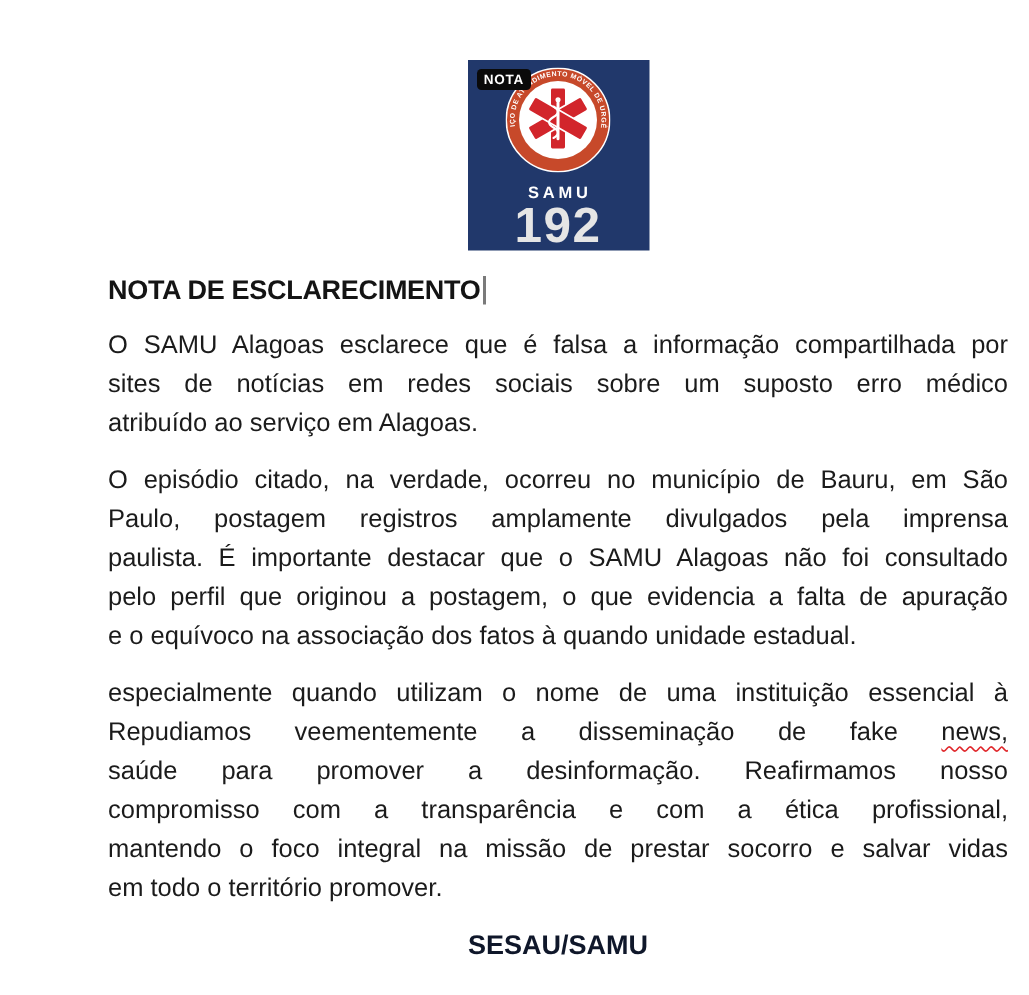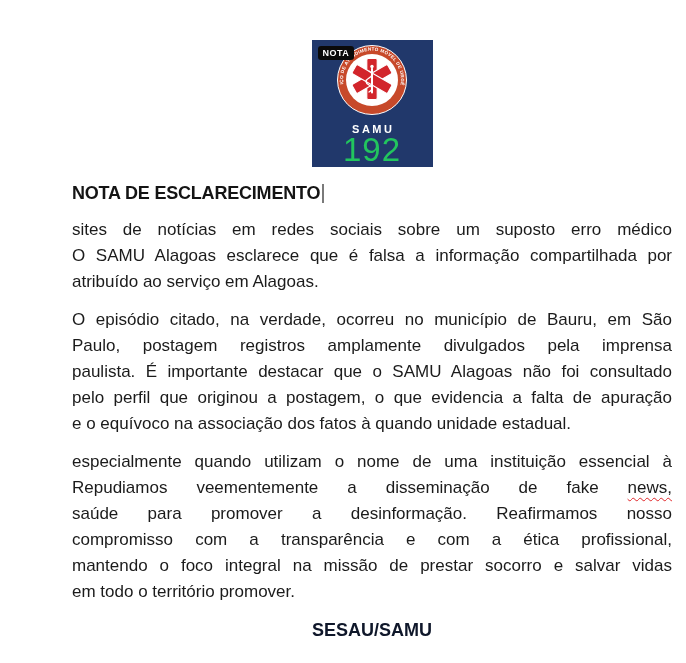--- a/index.html
+++ b/index.html
@@ -35,21 +35,21 @@
   }
   .emblem { margin-top: 5px; display: block; }
   .logo-name {
     margin-top: 9px;
     color: #fff; font-weight: bold;
     font-size: 11px; line-height: 11px; letter-spacing: 2.5px;
     text-indent: 2.5px;
   }
   .logo-number {
     margin-top: 3px;
-    color: #22c55e; font-weight: normal;
+    color: #e5e5e5; font-weight: bold;
     font-size: 33px; line-height: 24px; letter-spacing: 1px;
   }
 
   
   .title-row {
     font-weight: bold; font-size: 18px; line-height: 27px;
     letter-spacing: -0.2px;
     color: #141414;
     margin-bottom: 10px;
     white-space: nowrap;
@@ -127,22 +127,22 @@
       </svg>
 
       <div class="logo-name">SAMU</div>
       <div class="logo-number">192</div>
     </div>
 
     <div class="title-row"><span>NOTA DE ESCLARECIMENTO</span><span class="caret"></span></div>
 
     <div id="paragraphs">
         <div class="paragraph">
+          <div class="line"><span>O SAMU Alagoas esclarece que é falsa a informação compartilhada por</span></div>
           <div class="line"><span>sites de notícias em redes sociais sobre um suposto erro médico</span></div>
-          <div class="line"><span>O SAMU Alagoas esclarece que é falsa a informação compartilhada por</span></div>
           <div class="line last"><span>atribuído ao serviço em Alagoas.</span></div>
         </div>
         <div class="paragraph">
           <div class="line"><span>O episódio citado, na verdade, ocorreu no município de Bauru, em São</span></div>
           <div class="line"><span>Paulo, postagem registros amplamente divulgados pela imprensa</span></div>
           <div class="line"><span>paulista. É importante destacar que o SAMU Alagoas não foi consultado</span></div>
           <div class="line"><span>pelo perfil que originou a postagem, o que evidencia a falta de apuração</span></div>
           <div class="line last"><span>e o equívoco na associação dos fatos à quando unidade estadual.</span></div>
         </div>
         <div class="paragraph">

